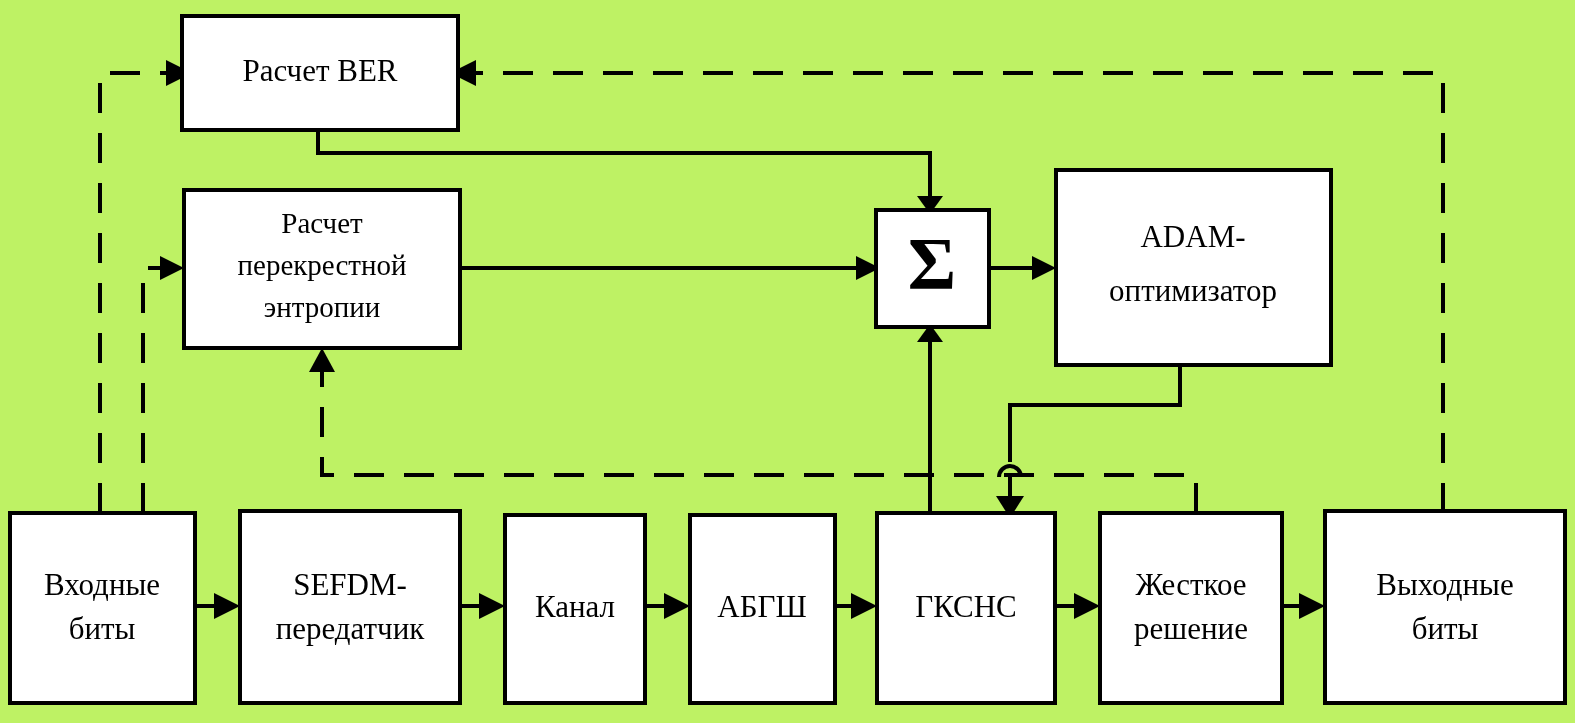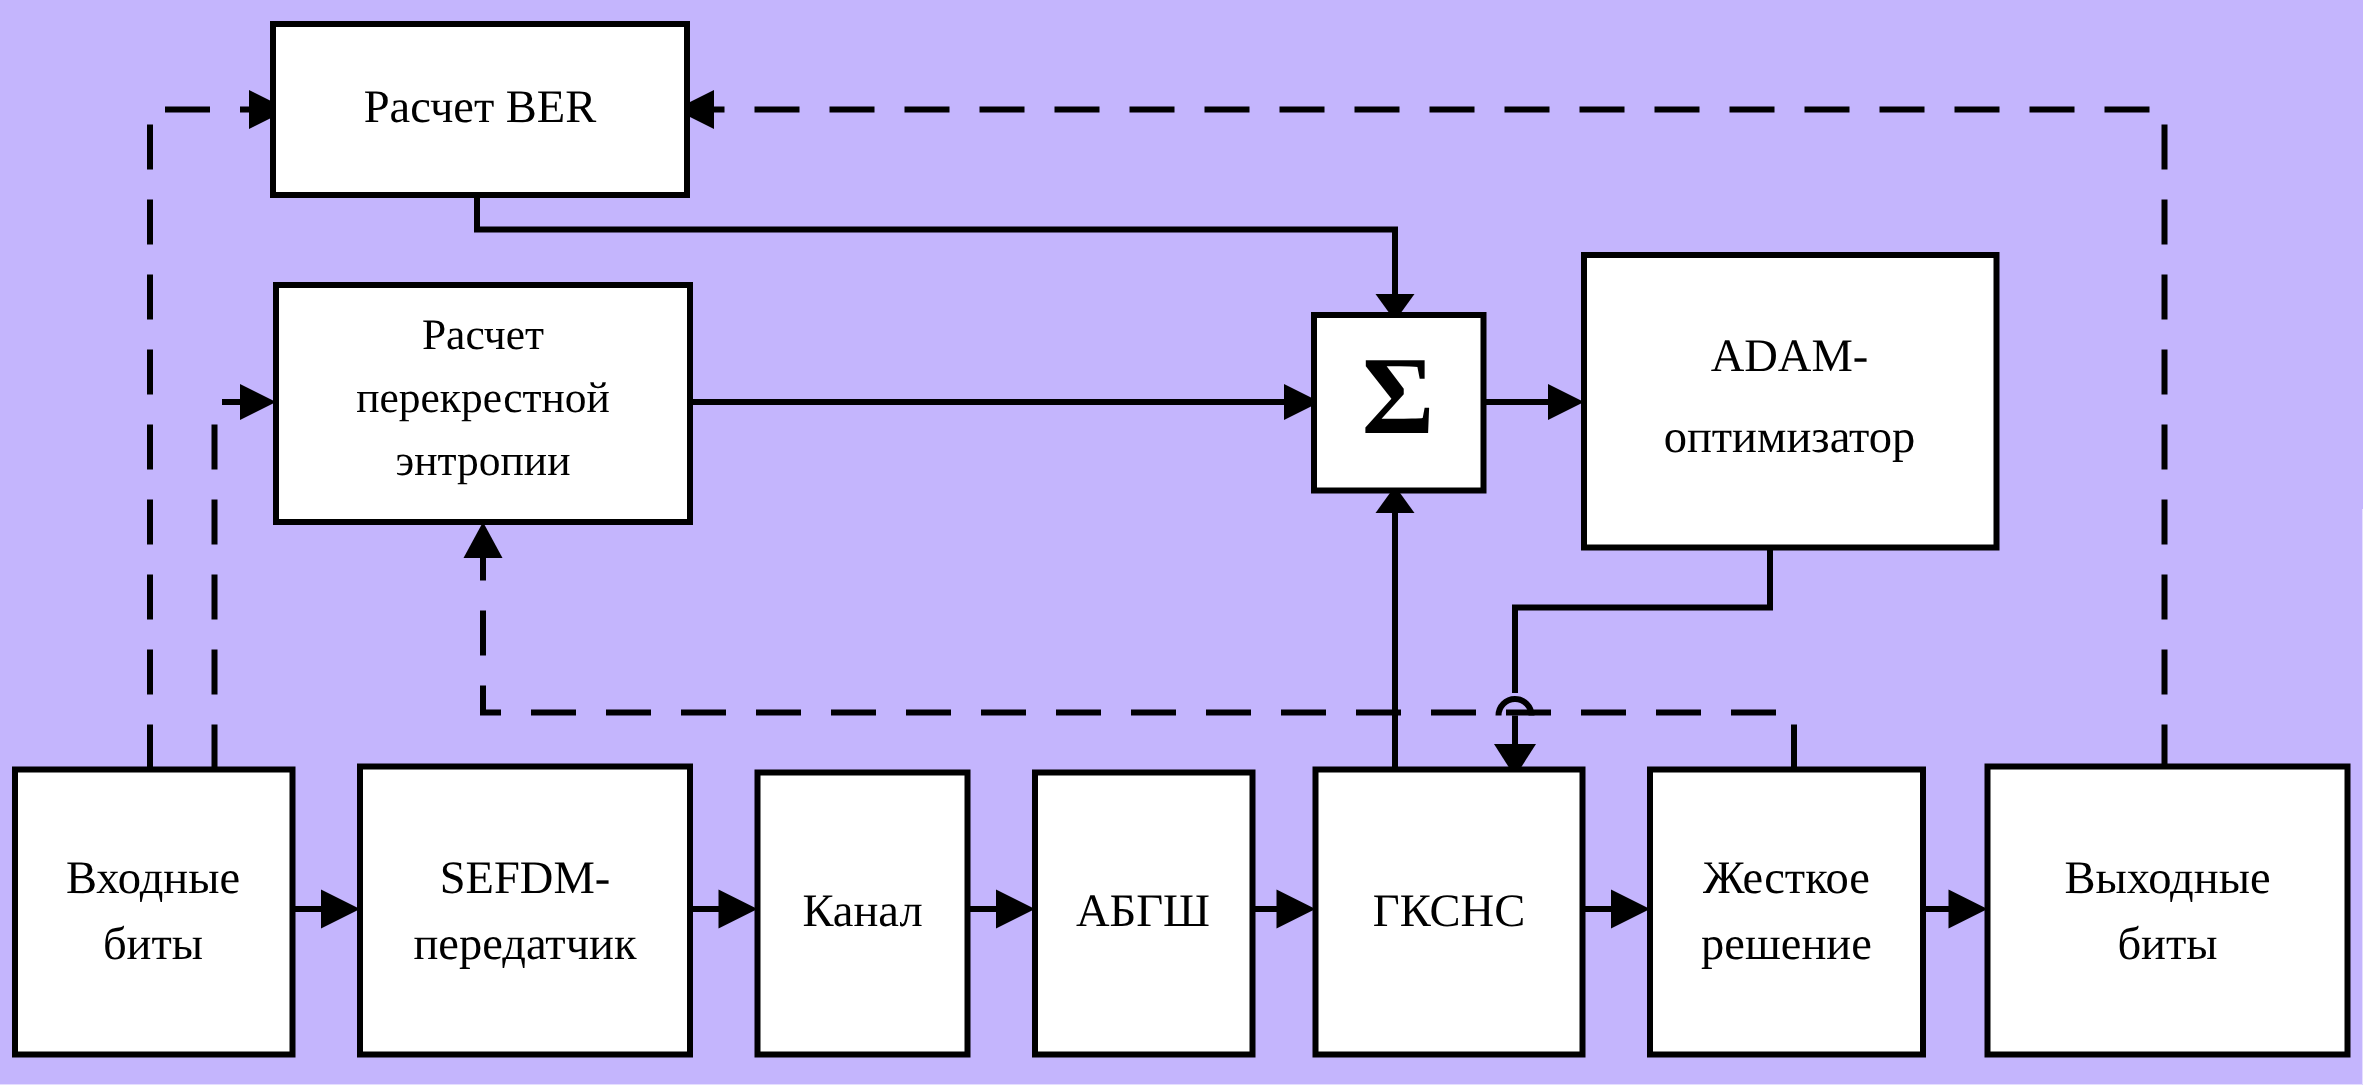--- a/index.html
+++ b/index.html
@@ -7,21 +7,21 @@
     padding: 0;
     background: #ffffff;
   }
   body {
     font-family: "Liberation Serif", "DejaVu Serif", serif;
   }
   #diagram-root {
     position: relative;
     width: 1575px;
     height: 723px;
-    background: #c4b5fd;
+    background: #bef264;
     overflow: hidden;
   }
   svg.diagram-canvas {
     display: block;
     width: 1575px;
     height: 723px;
   }
   .box-rect {
     fill: #ffffff;
     stroke: #000000;

